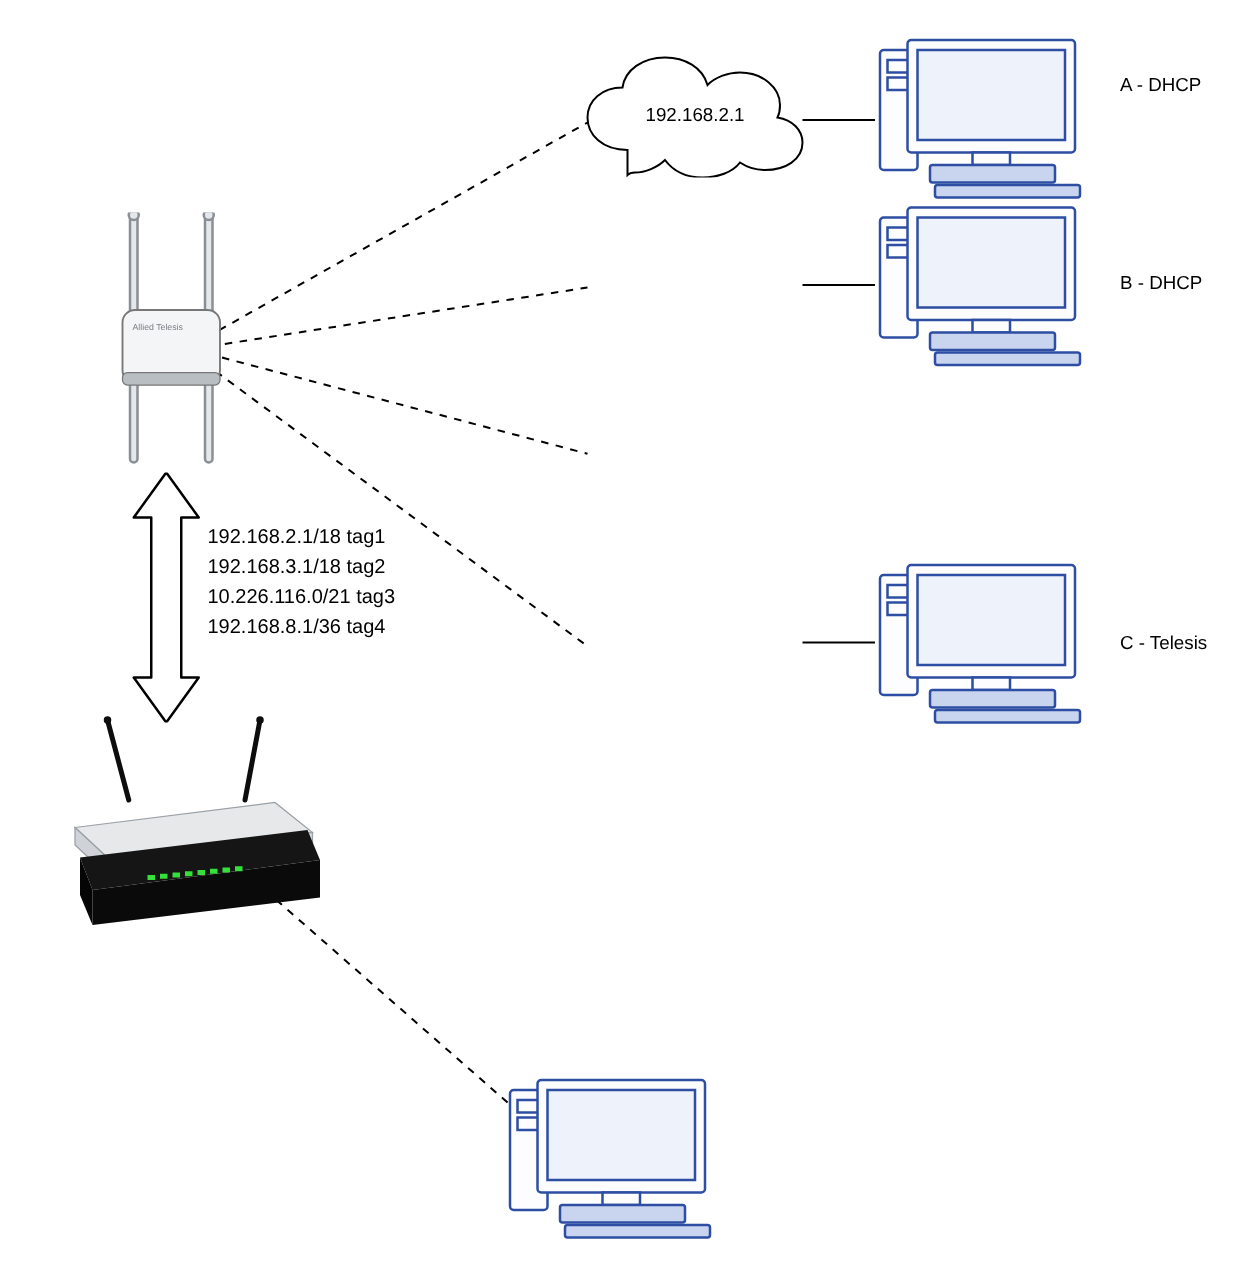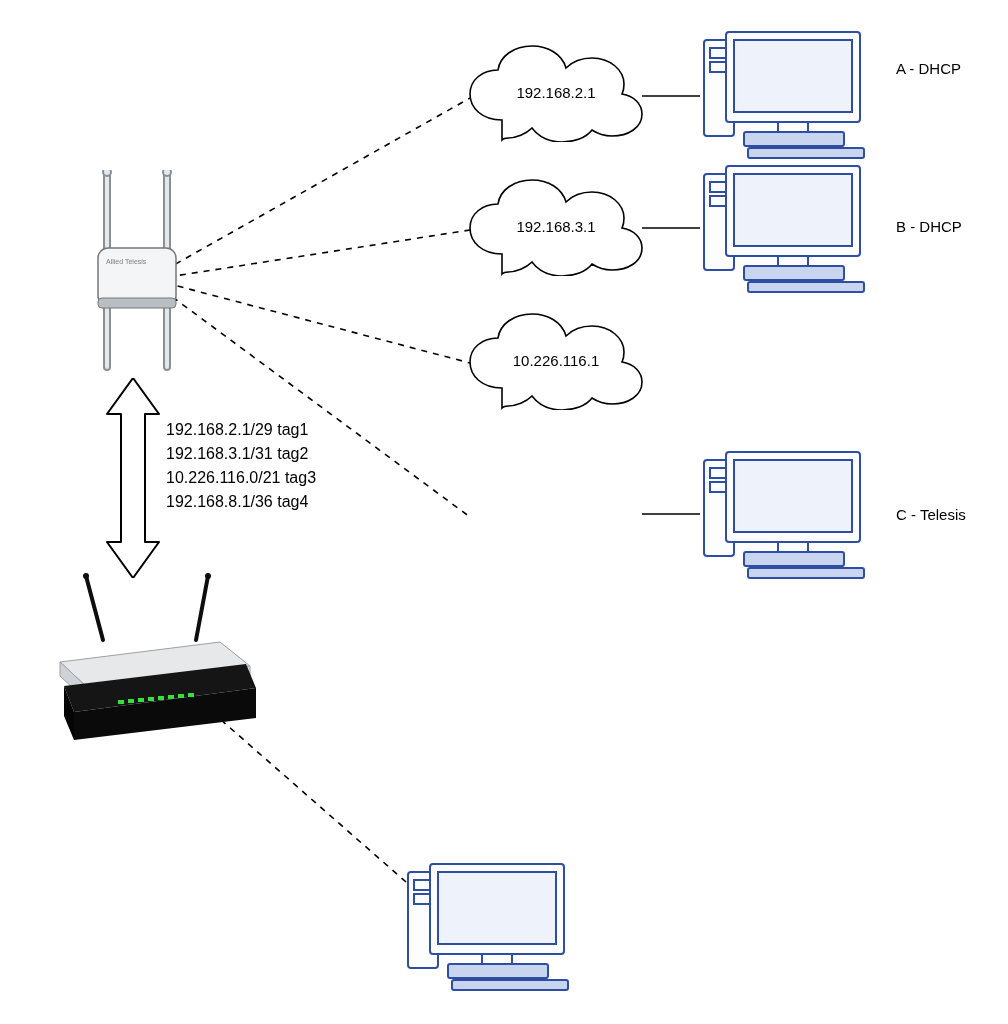--- a/index.html
+++ b/index.html
@@ -101,22 +101,22 @@
     </svg>
   </div>
 
   <div class="big-arrow">
     <svg width="56" height="200" viewBox="0 0 56 200">
       <polygon points="28,0 54,36 40,36 40,164 54,164 28,200 2,164 16,164 16,36 2,36" fill="#ffffff" stroke="#000" stroke-width="2" stroke-linejoin="round"></polygon>
     </svg>
   </div>
 
   <div class="vlan-list">
-    <div>192.168.2.1/29 tag1</div>
-    <div>192.168.3.1/31 tag2</div>
+    <div>192.168.2.1/18 tag1</div>
+    <div>192.168.3.1/18 tag2</div>
     <div>10.226.116.0/21 tag3</div>
     <div>192.168.8.1/36 tag4</div>
   </div>
 
   <div class="node" style="left:48px; top:570px;">
     <svg width="210" height="170" viewBox="0 0 210 170">
 
       <g stroke="#0d0d0d" stroke-width="4" stroke-linecap="round">
         <line x1="55" y1="70" x2="38" y2="6"></line>
         <line x1="148" y1="70" x2="160" y2="6"></line>
@@ -145,33 +145,21 @@
     </svg>
   </div>
 
   <div class="cloud" style="left:466px; top:42px;">
     <svg width="180" height="100" viewBox="0 0 180 100">
       <path d="M36 78c-20 0-32-12-32-26 0-14 12-24 28-24 2-14 16-24 34-24 16 0 30 8 34 22 6-6 16-10 26-10 18 0 32 12 32 26 0 4 0 6-2 10 12 2 20 10 20 20 0 14-14 22-30 22-8 0-14-2-20-6-6 8-18 12-30 12-14 0-24-6-30-14-6 6-16 10-24 10-2 0-4 0-6 2z" fill="#fff" stroke="#000" stroke-width="1.6"></path>
     </svg>
     <div class="ip">192.168.2.1</div>
   </div>
 
-  <div class="cloud" style="left:466px; top:176px;">
-    <svg width="180" height="100" viewBox="0 0 180 100">
-      <path d="M36 78c-20 0-32-12-32-26 0-14 12-24 28-24 2-14 16-24 34-24 16 0 30 8 34 22 6-6 16-10 26-10 18 0 32 12 32 26 0 4 0 6-2 10 12 2 20 10 20 20 0 14-14 22-30 22-8 0-14-2-20-6-6 8-18 12-30 12-14 0-24-6-30-14-6 6-16 10-24 10-2 0-4 0-6 2z" fill="#fff" stroke="#000" stroke-width="1.6"></path>
-    </svg>
-    <div class="ip">192.168.3.1</div>
-  </div>
-
-  <div class="cloud" style="left:466px; top:310px;">
-    <svg width="180" height="100" viewBox="0 0 180 100">
-      <path d="M36 78c-20 0-32-12-32-26 0-14 12-24 28-24 2-14 16-24 34-24 16 0 30 8 34 22 6-6 16-10 26-10 18 0 32 12 32 26 0 4 0 6-2 10 12 2 20 10 20 20 0 14-14 22-30 22-8 0-14-2-20-6-6 8-18 12-30 12-14 0-24-6-30-14-6 6-16 10-24 10-2 0-4 0-6 2z" fill="#fff" stroke="#000" stroke-width="1.6"></path>
-    </svg>
-    <div class="ip">10.226.116.1</div>
-  </div>
+
 
 
   <div class="node" style="left:696px; top:24px;">
     <svg width="180" height="140" viewBox="0 0 180 140">
       <g stroke="#2d4ea3" stroke-width="2" fill="#fdfdff">
         <rect x="8" y="16" width="30" height="96" rx="3"></rect>
         <rect x="14" y="24" width="18" height="10"></rect>
         <rect x="14" y="38" width="18" height="10"></rect>
         <rect x="30" y="8" width="134" height="90" rx="3"></rect>
         <rect x="38" y="16" width="118" height="72" fill="#eef2fb"></rect>

